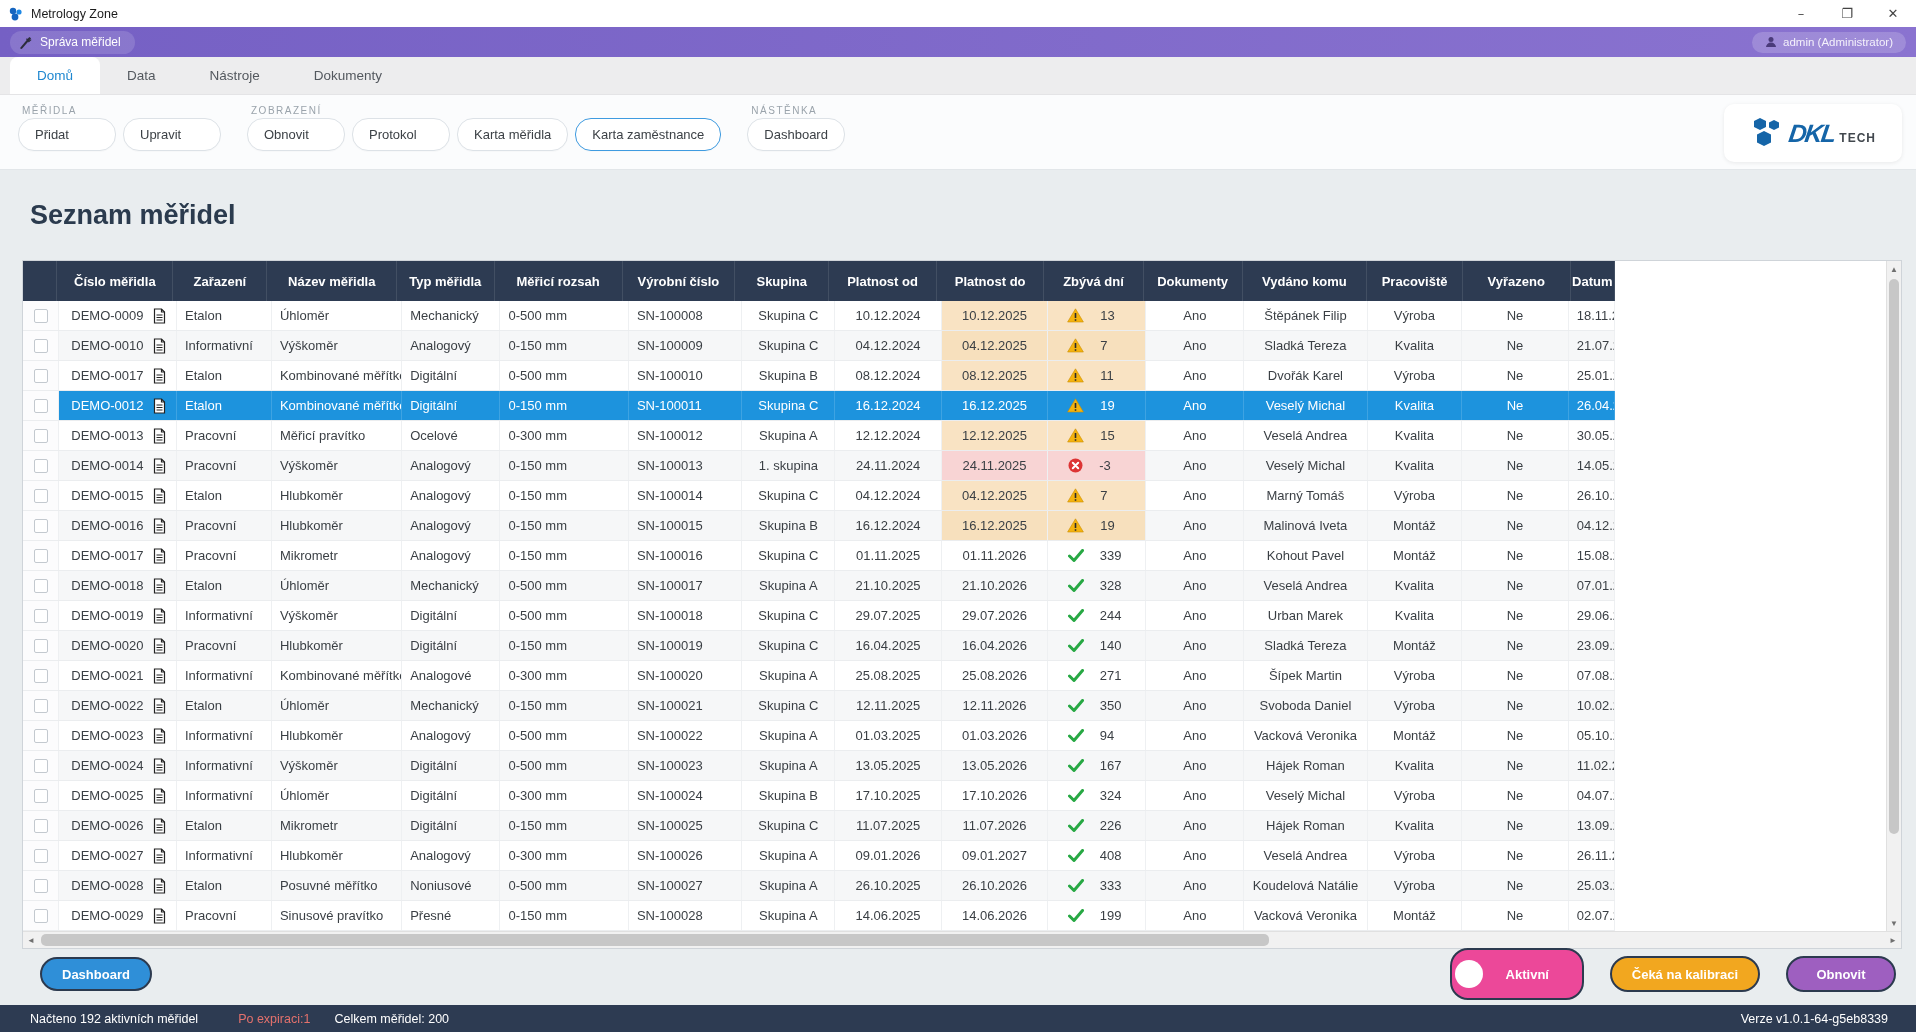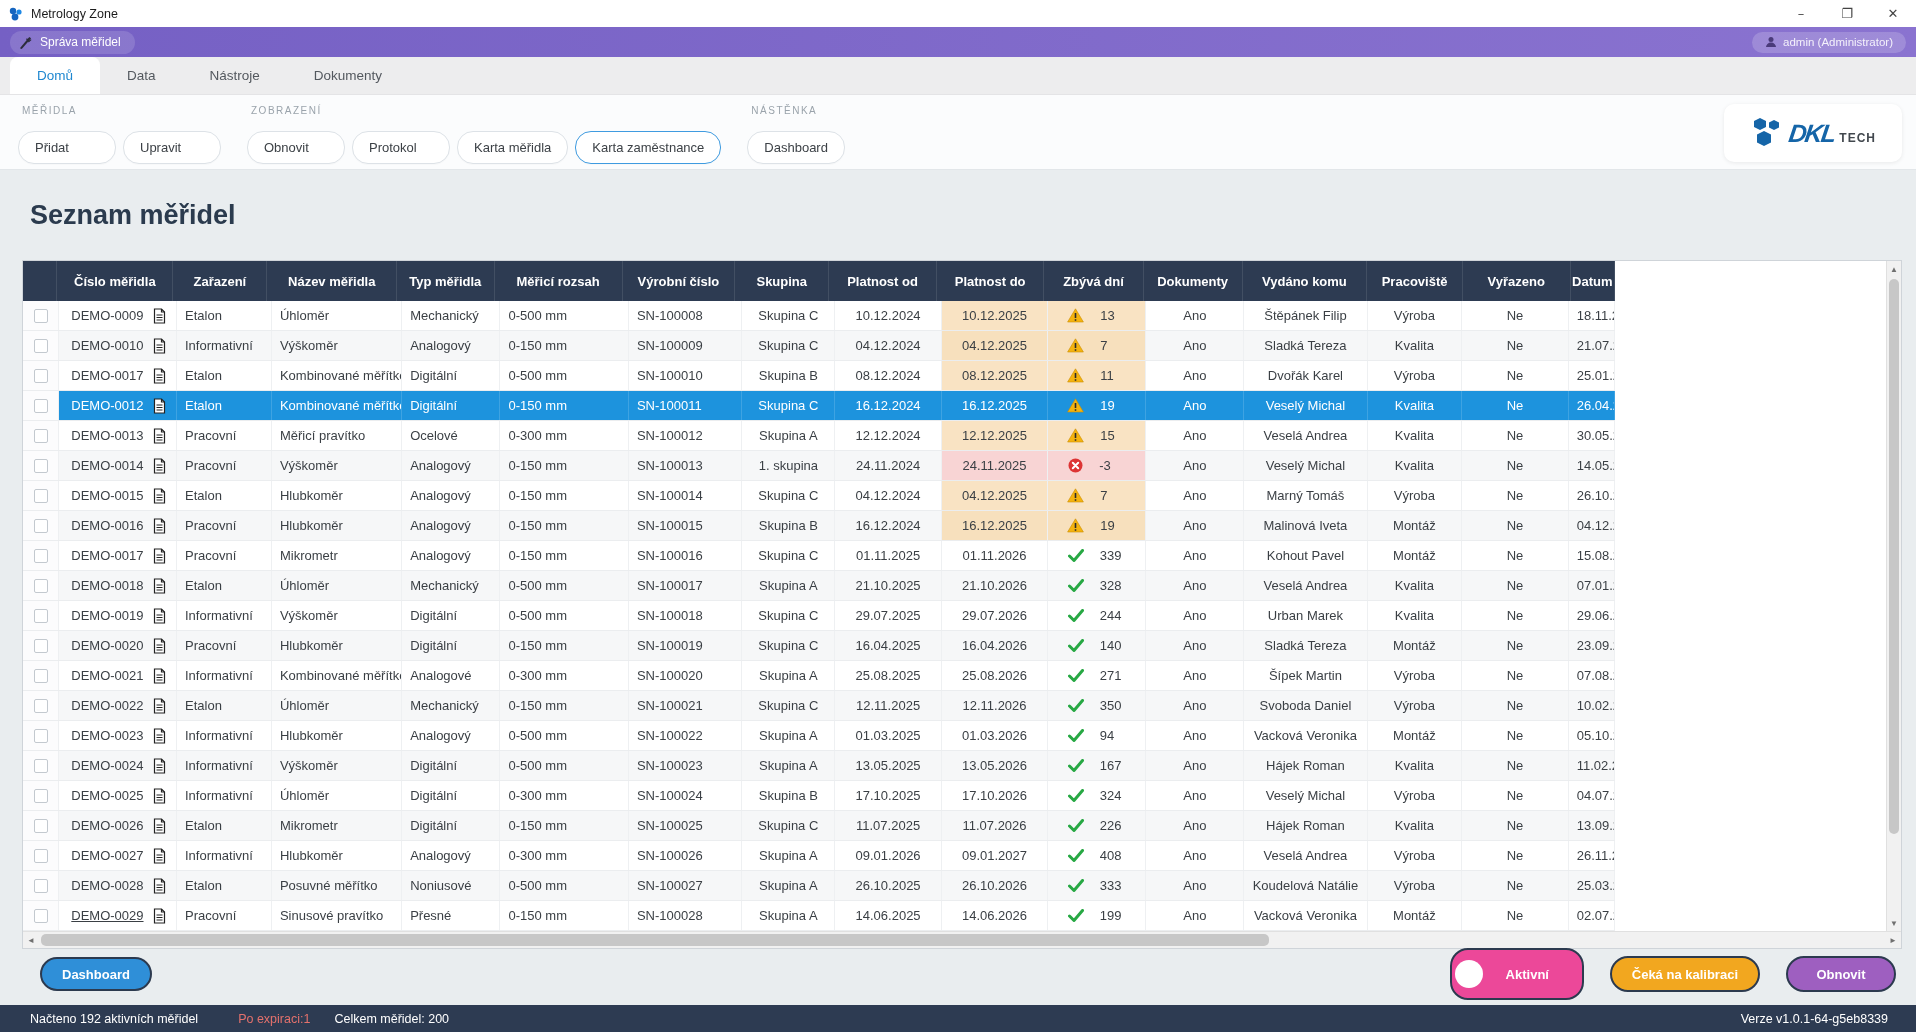--- a/index.html
+++ b/index.html
@@ -22,21 +22,21 @@
     border-radius:11px; height:21px; padding:0 13px; color:#f4f1fb; font-size:11.5px; }
 
   
   .tabstrip { height:38px; background:#ededee; display:flex; align-items:flex-end; padding-left:10px; border-bottom:1px solid #e4e4e6;}
   .tab { height:37px; display:flex; align-items:center; padding:0 27px; font-size:13.5px; color:#53585e; cursor:default; }
   .tab.active { background:#fff; color:#1e87d0; border-radius:8px 8px 0 0; }
 
   
   .ribbon { height:75px; background:#fbfcfd; position:relative; display:flex; padding:8px 0 0 18px; border-bottom:1px solid #e2e6e9; }
   .rgroup { margin-right:26px; }
-  .rgroup-label { font-size:10px; letter-spacing:1.5px; color:#9aa3ab; margin:2px 0 15px 4px; }
+  .rgroup-label { font-size:10px; letter-spacing:1.5px; color:#9aa3ab; margin:2px 0 2px 4px; }
   .rbtns { display:flex; gap:7px; }
   .rbtn { min-width:98px; height:33px; background:#fff; border:1px solid #dde2e7; border-radius:16px;
     display:flex; align-items:center; justify-content:flex-start; padding:0 16px; font-size:13px; color:#3c4146; box-shadow:0 1px 1px rgba(0,0,0,.02);}
   .rbtn.active { border:1px solid #3f9be0; }
   .logo-card { position:absolute; right:14px; top:9px; width:178px; height:58px; background:#fff;
     border-radius:10px; box-shadow:0 1px 4px rgba(0,0,0,.08); display:flex; align-items:center; justify-content:center; gap:5px; }
   .logo-hexes { width:34px; height:34px; }
   .logo-dkl { font-size:25px; font-weight:bold; font-style:italic; color:#1565a8; letter-spacing:-2px; transform:skewX(-8deg); }
   .logo-tech { font-size:12px; font-weight:bold; color:#42484e; letter-spacing:1px; margin-top:9px; }
 
@@ -932,21 +932,21 @@
           <div class="tcell center" style="width: 116px;">Ano</div>
           <div class="tcell center" style="width: 146px;">Koudelová Natálie</div>
           <div class="tcell center" style="width: 112px;">Výroba</div>
           <div class="tcell center" style="width: 126px;">Ne</div>
           <div class="tcell" style="width: 52px;">25.03.20</div>
         </div>
         <div class="trow">
           <div class="tcell cb-cell" style="width: 40px;">
             <div class="checkbox"></div>
           </div>
-          <div class="tcell idcell" style="width: 136px; text-decoration: underline;">
+          <div class="tcell idcell" style="width: 136px;">
             <span>DEMO-0029</span>
             <span style="display: flex;">
               <svg width="13" height="16" viewBox="0 0 13 16">
                 <path d="M1.5 1 h7 l3 3 v11 h-10 Z" fill="#fff" stroke="#222" stroke-width="1.2"></path>
                 <path d="M8.5 1 v3 h3" fill="none" stroke="#222" stroke-width="1.2"></path>
                 <path d="M3.5 7 h6 M3.5 9.5 h6 M3.5 12 h6" stroke="#222" stroke-width="1"></path>
               </svg>
             </span>
           </div>
           <div class="tcell" style="width: 110px;">Pracovní</div>

